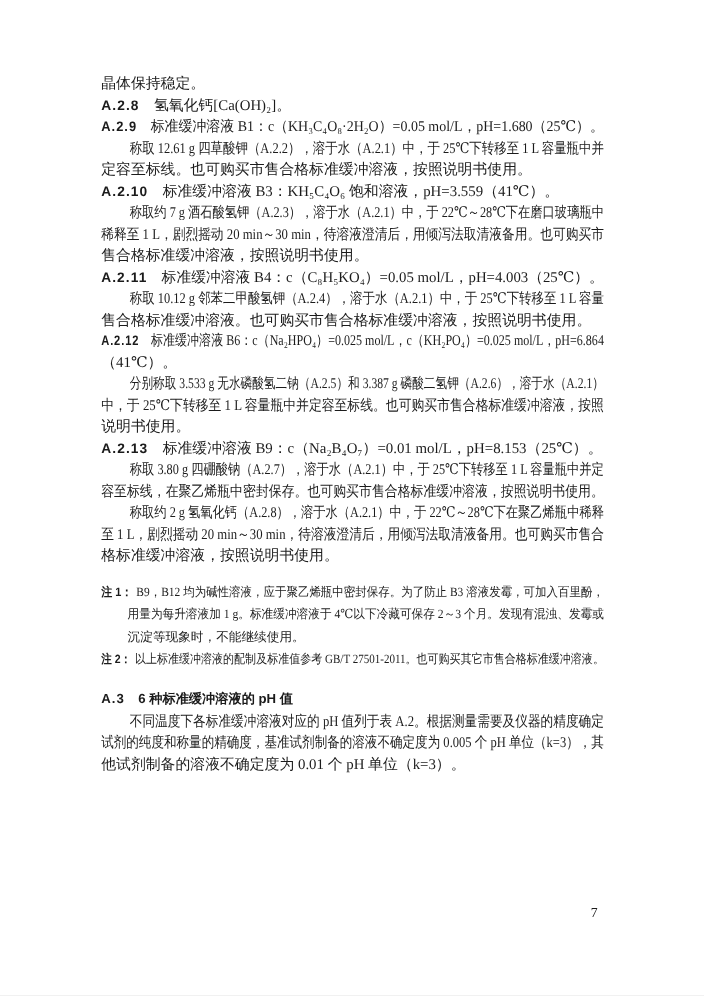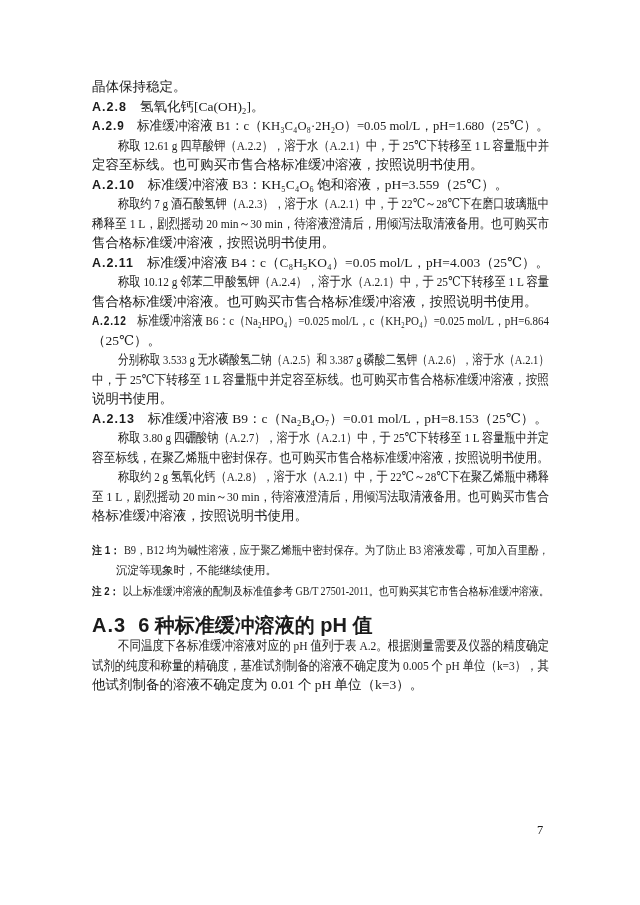--- a/index.html
+++ b/index.html
@@ -7,21 +7,21 @@
     position:relative;
     width:640px;height:905px;
     background:#ffffff;
     margin:0 auto;
     overflow:hidden;
     color:#1b1b1b;
     font-family:"Liberation Serif","DejaVu Serif",serif;
   }
   .content{
     position:absolute;
-    left:92px;top:77px;
+    left:92px;top:66px;
     width:457px;
   }
   .ln{
     height:19.5px;
     line-height:19.5px;
     font-size:13.5px;
     white-space:nowrap;
   }
   .ln .fit{
     display:inline-block;
@@ -44,21 +44,21 @@
     white-space:nowrap;
   }
   .nln .fit{display:inline-block;white-space:nowrap;transform-origin:0 50%;}
   .ncont{padding-left:24px;}
   .nlabel{font-family:"Liberation Sans","DejaVu Sans",sans-serif;font-weight:bold;font-size:11px;margin-right:4px;}
   .heading{
     margin-top:14px;
     height:21px;line-height:21px;
     font-family:"Liberation Sans","DejaVu Sans",sans-serif;
     font-weight:bold;
-    font-size:20px;
+    font-size:12px;
     white-space:nowrap;
   }
   .heading .hnum{letter-spacing:1px;margin-right:12px;}
   .para{}
   .pagenum{
     position:absolute;
     left:537px;top:822px;
     font-size:12.5px;
     line-height:16px;
   }
@@ -71,50 +71,51 @@
 
     <div class="ln"><span class="fit">晶体保持稳定。</span></div>
 
     <div class="ln"><span class="fit"><span class="cnum">A.2.8</span><span>氢氧化钙[Ca(OH)₂]。</span></span></div>
 
     <div class="ln"><span class="fit" style="transform: scaleX(0.938308);"><span class="cnum">A.2.9</span><span>标准缓冲溶液 B1：c（KH₃C₄O₈·2H₂O）=0.05 mol/L，pH=1.680（25℃）。</span></span></div>
 
     <div class="ln ind"><span class="fit fill" style="transform: scaleX(0.837122);">称取 12.61 g 四草酸钾（A.2.2），溶于水（A.2.1）中，于 25℃下转移至 1 L 容量瓶中并</span></div>
     <div class="ln"><span class="fit">定容至标线。也可购买市售合格标准缓冲溶液，按照说明书使用。</span></div>
 
-    <div class="ln"><span class="fit"><span class="cnum">A.2.10</span><span>标准缓冲溶液 B3：KH₅C₄O₆ 饱和溶液，pH=3.559（25℃）。</span></span></div>
+    <div class="ln"><span class="fit"><span class="cnum">A.2.10</span><span>标准缓冲溶液 B3：KH₅C₄O₆ 饱和溶液，pH=3.559（41℃）。</span></span></div>
 
     <div class="ln ind"><span class="fit fill" style="transform: scaleX(0.825349);">称取约 7 g 酒石酸氢钾（A.2.3），溶于水（A.2.1）中，于 22℃～28℃下在磨口玻璃瓶中</span></div>
     <div class="ln"><span class="fit fill" style="transform: scaleX(0.857612);">稀释至 1 L，剧烈摇动 20 min～30 min，待溶液澄清后，用倾泻法取清液备用。也可购买市</span></div>
     <div class="ln"><span class="fit">售合格标准缓冲溶液，按照说明书使用。</span></div>
 
     <div class="ln"><span class="fit" style="transform: scaleX(0.995982);"><span class="cnum">A.2.11</span><span>标准缓冲溶液 B4：c（C₈H₅KO₄）=0.05 mol/L，pH=4.003（25℃）。</span></span></div>
 
     <div class="ln ind"><span class="fit fill" style="transform: scaleX(0.837122);">称取 10.12 g 邻苯二甲酸氢钾（A.2.4），溶于水（A.2.1）中，于 25℃下转移至 1 L 容量</span></div>
     <div class="ln"><span class="fit">售合格标准缓冲溶液。也可购买市售合格标准缓冲溶液，按照说明书使用。</span></div>
 
     <div class="ln"><span class="fit fill" style="transform: scaleX(0.810284);"><span class="cnum">A.2.12</span><span>标准缓冲溶液 B6：c（Na₂HPO₄）=0.025 mol/L，c（KH₂PO₄）=0.025 mol/L，pH=6.864</span></span></div>
 
-    <div class="ln"><span class="fit">（25℃）。</span></div>
+    <div class="ln"><span class="fit">（41℃）。</span></div>
     <div class="ln ind"><span class="fit fill" style="transform: scaleX(0.785064);">分别称取 3.533 g 无水磷酸氢二钠（A.2.5）和 3.387 g 磷酸二氢钾（A.2.6），溶于水（A.2.1）</span></div>
     <div class="ln"><span class="fit fill" style="transform: scaleX(0.863716);">中，于 25℃下转移至 1 L 容量瓶中并定容至标线。也可购买市售合格标准缓冲溶液，按照</span></div>
     <div class="ln"><span class="fit">说明书使用。</span></div>
 
     <div class="ln"><span class="fit"><span class="cnum">A.2.13</span><span>标准缓冲溶液 B9：c（Na₂B₄O₇）=0.01 mol/L，pH=8.153（25℃）。</span></span></div>
 
     <div class="ln ind"><span class="fit fill" style="transform: scaleX(0.826289);">称取 3.80 g 四硼酸钠（A.2.7），溶于水（A.2.1）中，于 25℃下转移至 1 L 容量瓶中并定</span></div>
     <div class="ln"><span class="fit" style="transform: scaleX(0.867996);">容至标线，在聚乙烯瓶中密封保存。也可购买市售合格标准缓冲溶液，按照说明书使用。</span></div>
 
 
     <div class="ln ind"><span class="fit fill" style="transform: scaleX(0.825349);">称取约 2 g 氢氧化钙（A.2.8），溶于水（A.2.1）中，于 22℃～28℃下在聚乙烯瓶中稀释</span></div>
     <div class="ln"><span class="fit fill" style="transform: scaleX(0.857612);">至 1 L，剧烈摇动 20 min～30 min，待溶液澄清后，用倾泻法取清液备用。也可购买市售合</span></div>
     <div class="ln"><span class="fit">格标准缓冲溶液，按照说明书使用。</span></div>
 
     <div class="notes">
       <div class="nln"><span class="fit fill" style="transform: scaleX(0.907055);"><span class="nlabel">注 1：</span><span>B9，B12 均为碱性溶液，应于聚乙烯瓶中密封保存。为了防止 B3 溶液发霉，可加入百里酚，</span></span></div>
+      <div class="nln ncont"><span class="fit fill" style="transform: scaleX(0.921277);">用量为每升溶液加 1 g。标准缓冲溶液于 4℃以下冷藏可保存 2～3 个月。发现有混浊、发霉或</span></div>
       <div class="nln ncont"><span class="fit">沉淀等现象时，不能继续使用。</span></div>
       <div class="nln"><span class="fit" style="transform: scaleX(0.871176);"><span class="nlabel">注 2：</span><span>以上标准缓冲溶液的配制及标准值参考 GB/T 27501-2011。也可购买其它市售合格标准缓冲溶液。</span></span></div>
     </div>
 
     <div class="heading"><span class="fit"><span class="hnum">A.3</span><span>6 种标准缓冲溶液的 pH 值</span></span></div>
 
     <div class="para">
       <div class="ln ind"><span class="fit fill" style="transform: scaleX(0.852621);">不同温度下各标准缓冲溶液对应的 pH 值列于表 A.2。根据测量需要及仪器的精度确定</span></div>
       <div class="ln"><span class="fit fill" style="transform: scaleX(0.845513);">试剂的纯度和称量的精确度，基准试剂制备的溶液不确定度为 0.005 个 pH 单位（k=3），其</span></div>
       <div class="ln"><span class="fit">他试剂制备的溶液不确定度为 0.01 个 pH 单位（k=3）。</span></div>

